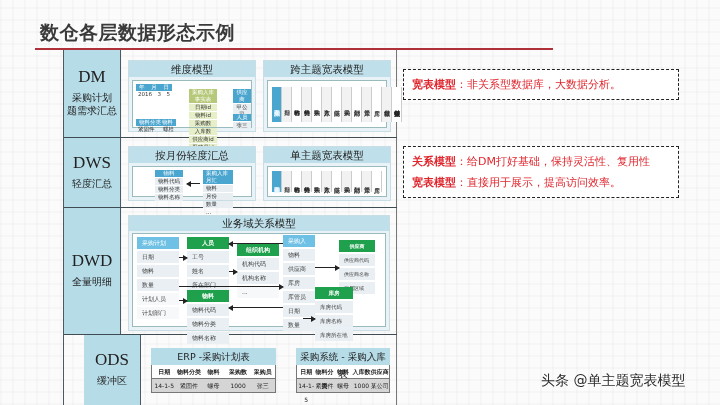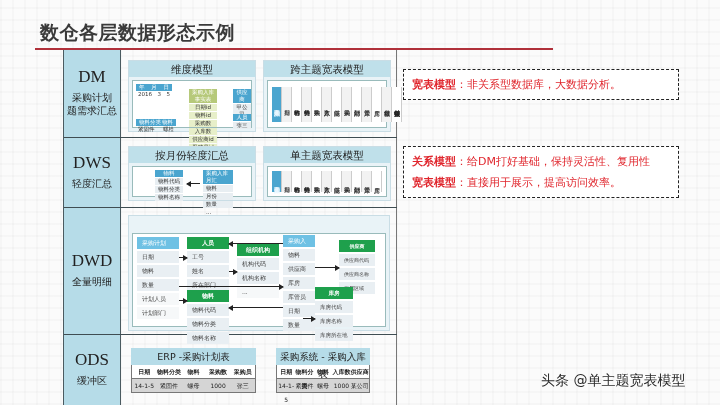--- a/index.html
+++ b/index.html
@@ -222,20 +222,21 @@
     </div>
   </div>
 
   <div class="row" style="top:158px;height:127px;">
     <div class="label">
       <div class="code">DWD</div>
       <div>全量明细</div>
     </div>
 
     <div class="panel" style="left:64px;top:7px;width:262px;height:116px;">
+      <div class="panel-title" style="height:15px;line-height:15px;">业务域关系模型</div>
       <div class="panel-body" style="top:17px;">
         <div class="dwd-table" style="left:4px;top:3px;width:42px;">
           <div class="hd">采购计划</div>
           <div class="cell">日期</div>
           <div class="cell">物料</div>
           <div class="cell">数量</div>
           <div class="cell w">计划人员</div>
           <div class="cell w">计划部门</div>
         </div>
         <div class="dwd-table" style="left:54px;top:3px;width:42px;">
@@ -283,21 +284,21 @@
         <div class="arrow" style="left:46px;top:66px;width:8px;"></div>
         <div class="arrow" style="left:46px;top:52px;width:104px;"></div>
         <div class="arrow left" style="left:96px;top:9px;width:54px;"></div>
         <div class="arrow left" style="left:96px;top:73px;width:54px;"></div>
         <div class="arrow" style="left:182px;top:33px;width:24px;"></div>
         <div class="arrow" style="left:170px;top:84px;width:12px;"></div>
       </div>
     </div>
   </div>
 
-  <div class="row" style="top:285px;height:70px;border-bottom:none;">
+  <div class="row" style="top:285px;height:70px;border-bottom:none;margin-left:20px;">
     <div class="label">
       <div class="code">ODS</div>
       <div>缓冲区</div>
     </div>
 
     <div class="ods-table" style="left:67px;top:13px;">
       <div class="th-title">ERP -采购计划表</div>
       <div class="tr head">
         <span>日期</span>
         <span>物料分类</span>

